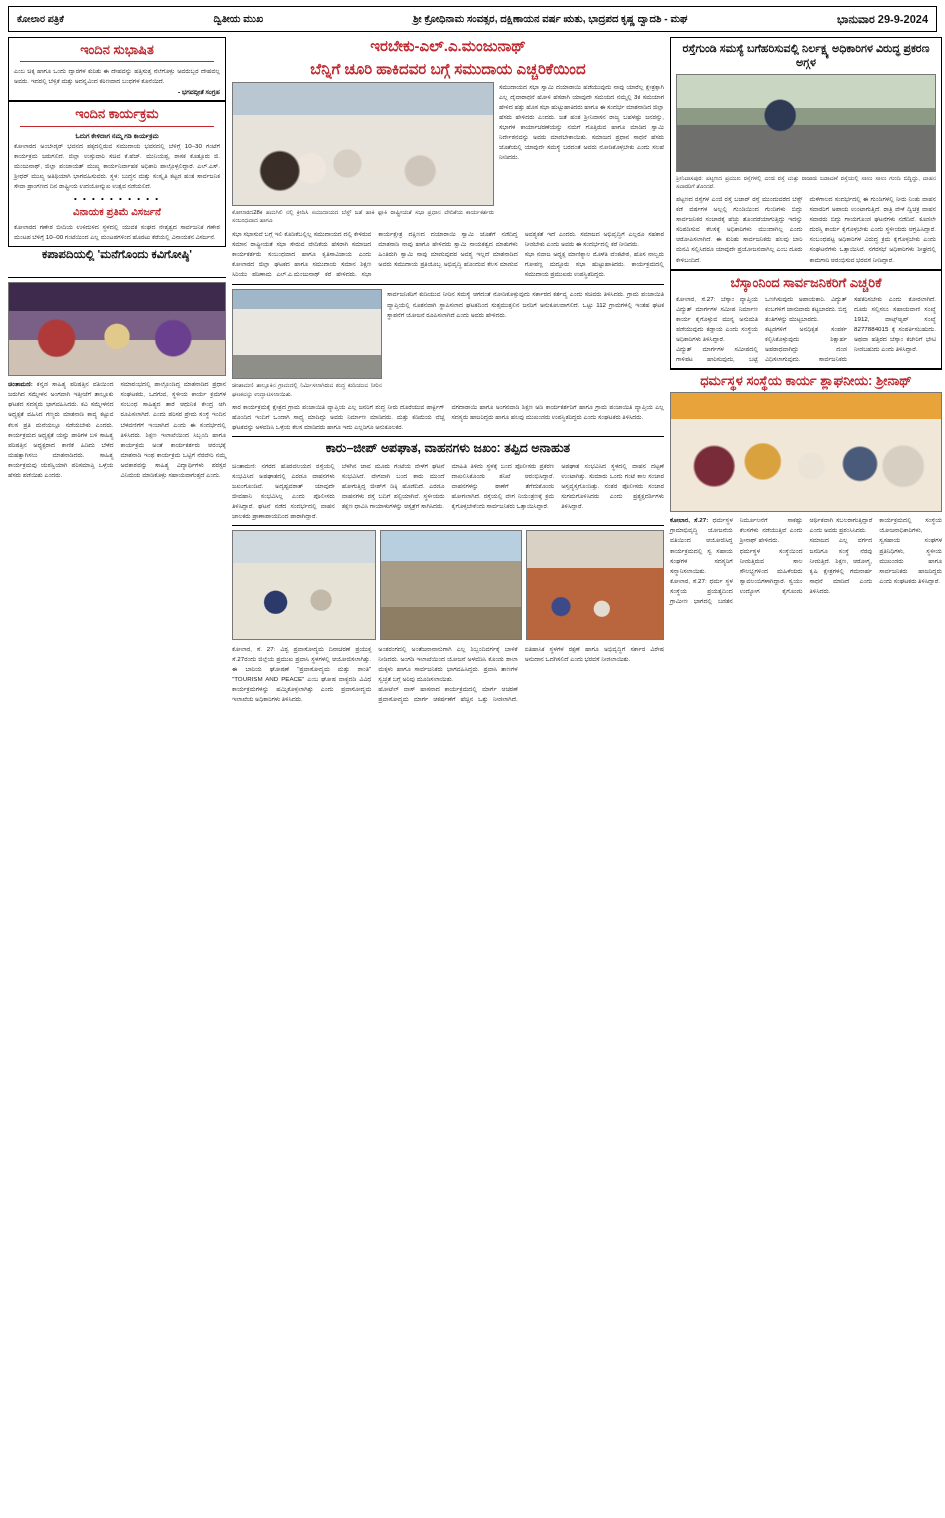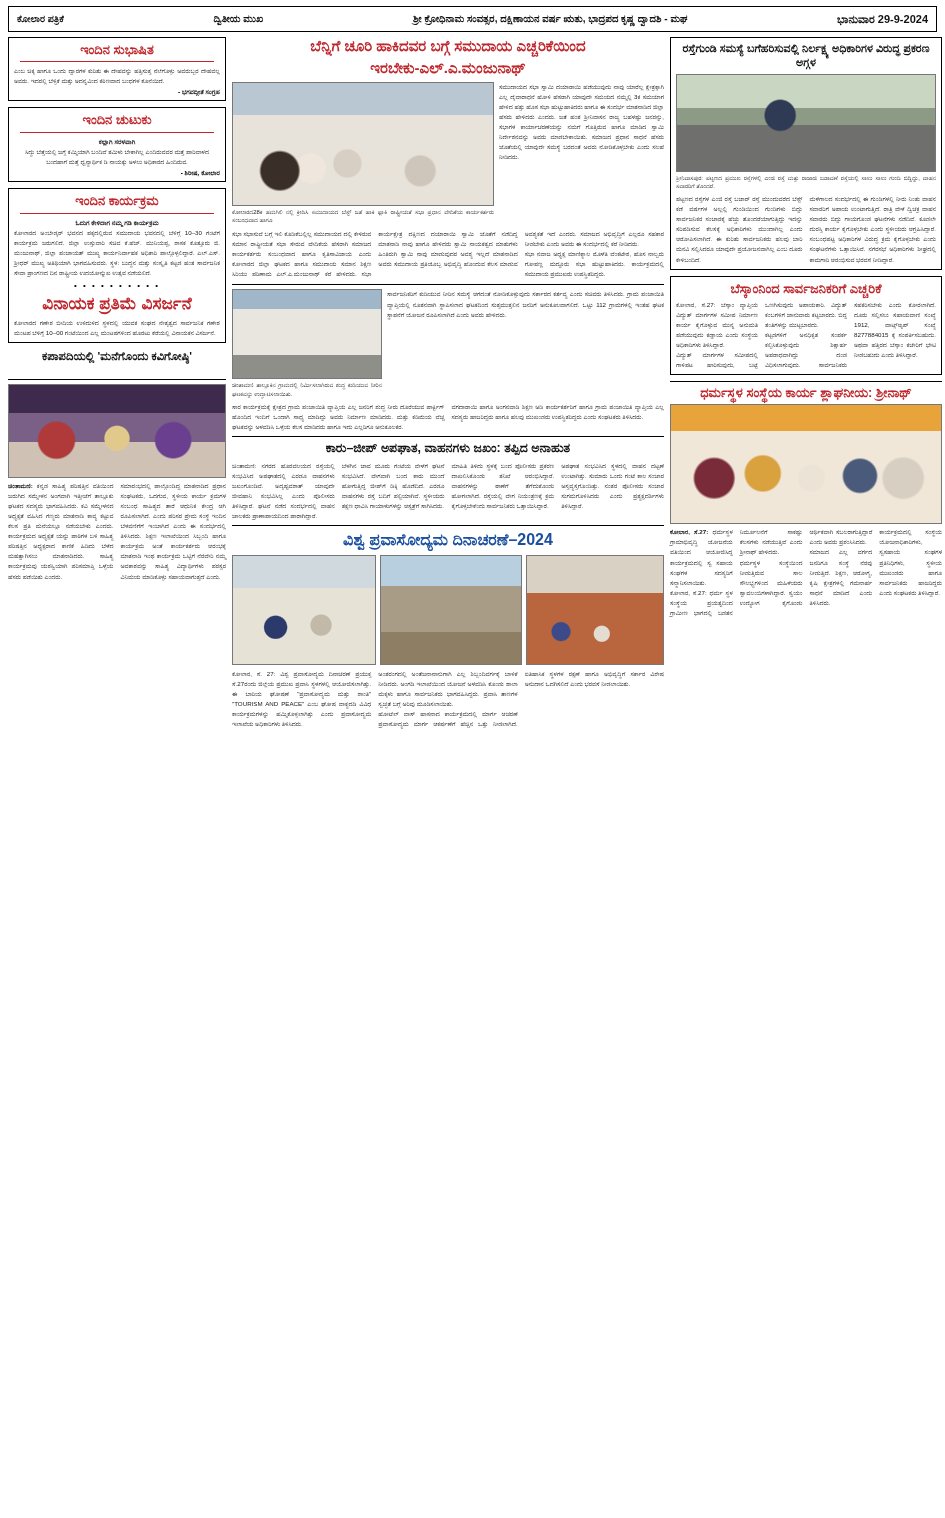--- a/index.html
+++ b/index.html
@@ -34,33 +34,32 @@
     gap:6px;
     margin-top:5px;
   }
   .col-left{width:218px;flex:0 0 218px;}
   .col-mid{width:432px;flex:0 0 432px;}
   .col-right{width:272px;flex:0 0 272px;}
 
   .box{
     border:1px solid #000;
     padding:4px 5px;
-    margin-bottom:6px;
     box-sizing:border-box;
   }
 
   .hd-red{
     color:#c0272d;
     font-weight:bold;
     text-align:center;
     font-size:13px;
     margin:0 0 3px 0;
     line-height:1.25;
   }
-  .hd-red.sm{font-size:17px;}
+  .hd-red.sm{font-size:10px;}
   .hd-rule{
     border:0;border-top:1px solid #c0272d;margin:2px 6px 4px 6px;
   }
   .hd-black{
     font-weight:bold;text-align:center;font-size:14px;margin:0 0 4px 0;
     line-height:1.25;
   }
   .hd-blue{
     color:#1b4fa0;font-weight:bold;text-align:center;font-size:13.5px;
     line-height:1.3;margin:0 0 4px 0;
@@ -166,27 +165,20 @@
 
     <div class="col-left">
 
       <div class="box">
         <div class="hd-red">ಇಂದಿನ ಸುಭಾಷಿತ</div>
         <hr class="hd-rule">
         <div class="ktext">ಎಂಬ ಚಿಕ್ಕ ಹಾಗೂ ಒಂದು ದ್ವಾರಗಳ ಕುರಿತು ಈ ದೇಹವನ್ನು ಹತ್ತಿಸುತ್ತ ನೆಲೆಗೊಳ್ಳು ಅವರುಬ್ಬರ ದೇಹವಲ್ಲ ಅವರು. ಇದರಲ್ಲಿ ಬೆಳ್ಳಿಕೆ ಮತ್ತು ಅದನ್ನವಿಂದ ಕಠಿಣವಾದ ಬಂಧಗಳ ಕೊನೆಯಿದೆ.</div>
         <div class="sig">- ಭಗವದ್ಗೀತೆ ಸಂಗ್ರಹ</div>
       </div>
 
-      <div class="box">
-        <div class="hd-red">ಇಂದಿನ ಚುಟುಕು</div>
-        <hr class="hd-rule">
-        <div class="ktext c" style="font-weight:bold;font-size:6.6px;">ಕಲ್ಲಾಗಿ ಸರಳವಾಗಿ</div>
-        <div class="ktext c">ಸಿದ್ಧು ಬೆತ್ತೆಯಲ್ಲಿ ಜಗ್ಗೆ ಕಮ್ಮಿಯಾಗಿ ಬಂದಿವೆ ತಮಿಳು ಬೇಕಾಗಿಲ್ಲ ಎಂದಿರುವವರ ಮತ್ತೆ ಪಾರಿವಾಳದ ಬಂದಹಾಗೆ ಮತ್ತೆ ಧ್ವನ್ಯಾರ್ಥಿಕ ಡಿ ನಾಯಕ್ಕು ಅಳಲು ಅಧಿಕಾರದ ಹಿಂದಿರುವ.</div>
-        <div class="sig">- ಶಿರೀಷ, ಕೋಲಾರ</div>
-      </div>
 
       <div class="box">
         <div class="hd-red">ಇಂದಿನ ಕಾರ್ಯಕ್ರಮ</div>
         <hr class="hd-rule">
         <div class="ktext c" style="font-weight:bold;font-size:6.5px;">ಓದುಗ ಕೇಳಿದಾಗ ನಮ್ಮ ಗಡಿ ಕಾರ್ಯಕ್ರಮ</div>
         <div class="ktext">ಕೋಲಾರದ ಅಂಬೇಡ್ಕರ್ ಭವನದ ಪಕ್ಕದಲ್ಲಿರುವ ಸಮುದಾಯ ಭವನದಲ್ಲಿ ಬೆಳಿಗ್ಗೆ 10–30 ಗಂಟೆಗೆ ಕಾರ್ಯಕ್ರಮ ಜರುಗಲಿದೆ. ಜಿಲ್ಲಾ ಉಸ್ತುವಾರಿ ಸಚಿವ ಕೆ.ಹೆಚ್. ಮುನಿಯಪ್ಪ, ಶಾಸಕ ಕೊತ್ತೂರು ಜಿ. ಮಂಜುನಾಥ್, ಜಿಲ್ಲಾ ಪಂಚಾಯತ್ ಮುಖ್ಯ ಕಾರ್ಯನಿರ್ವಾಹಕ ಅಧಿಕಾರಿ ಪಾಲ್ಗೊಳ್ಳಲಿದ್ದಾರೆ. ಎಲ್.ಎಸ್. ಶ್ರೀಧರ್ ಮುಖ್ಯ ಅತಿಥಿಯಾಗಿ ಭಾಗವಹಿಸುವರು. ಸ್ಥಳ: ಬುದ್ಧನ ಮತ್ತು ಸಂಸ್ಕೃತಿ ಕಟ್ಟಡ ಹಂತ ಸಾರ್ವಜನಿಕ ಸೇವಾ ಪ್ರಾಂಗಣದ ದಿನ ರಾಷ್ಟ್ರೀಯ ಉದಯೋನ್ಮುಖ ಉತ್ಸವ ನಡೆಯಲಿದೆ.</div>
         <div class="dots">• • • • • • • • • •</div>
         <div class="hd-red sm">ವಿನಾಯಕ ಪ್ರತಿಮೆ ವಿಸರ್ಜನೆ</div>
         <div class="ktext">ಕೋಲಾರದ ಗಣೇಶ ಬೀದಿಯ ಉಳಿದುಳಿದ ಸ್ಥಳದಲ್ಲಿ ಯುವಕ ಸಂಘದ ನೇತೃತ್ವದ ಸಾರ್ವಜನಿಕ ಗಣೇಶ ಮಂಟಪ ಬೆಳಿಗ್ಗೆ 10–00 ಗಂಟೆಯಿಂದ ಎಲ್ಲ ಮಂಟಪಗಳಿಂದ ಹೊರಟು ಕೆರೆಯಲ್ಲಿ ವಿನಾಯಕನ ವಿಸರ್ಜನೆ.</div>
       </div>
@@ -198,22 +190,22 @@
           <div class="ktext"><span class="leadin">ಚಿಂತಾಮಣಿ:</span> <span>ಕನ್ನಡ ಸಾಹಿತ್ಯ ಪರಿಷತ್ತಿನ ವತಿಯಿಂದ ಜರುಗಿದ ಸಮ್ಮೇಳನ ಅಂಗವಾಗಿ ಇತ್ತೀಚೆಗೆ ತಾಲ್ಲೂಕು ಘಟಕದ ಸದಸ್ಯರು ಭಾಗವಹಿಸಿದರು. ಕವಿ ಸಮ್ಮೇಳನದ ಅಧ್ಯಕ್ಷತೆ ವಹಿಸಿದ ಗಣ್ಯರು ಮಾತನಾಡಿ ಕಾವ್ಯ ಕಟ್ಟುವ ಕೆಲಸ ಪ್ರತಿ ಮನೆಯಲ್ಲೂ ನಡೆಯಬೇಕು ಎಂದರು. ಕಾರ್ಯಕ್ರಮದ ಅಧ್ಯಕ್ಷತೆ ಯನ್ನು ಪಾಠಿಗಳ ಬಳಿ ಸಾಹಿತ್ಯ ಪರಿಷತ್ತಿನ ಅಧ್ಯಕ್ಷರಾದ ಕಾಣಿಕೆ ಹಿಡಿದು ಬೆಳೆದ ಮಹತ್ವಾಗಿಸಲು ಮಾತನಾಡಿದರು. ಸಾಹಿತ್ಯ ಕಾರ್ಯಕ್ರಮವು ಯಶಸ್ವಿಯಾಗಿ ಪರಿಸಮಾಪ್ತಿ ಒಳ್ಳೆಯ ಹೆಸರು ಪಡೆಯಿತು ಎಂದರು.</span></div>
           <div class="ktext" style="margin-top:4px;">ಸಮಾರಂಭದಲ್ಲಿ ಪಾಲ್ಗೊಂಡಿದ್ದ ಮಾತನಾಡಿದ ಪ್ರಧಾನ ಸಂಘಟಕರು, ಒದಗುವ, ಸ್ಥಳೀಯ ಕಾರ್ಯ ಕ್ರಮಗಳ ಸಂಬಂಧ ಸಾಹಿತ್ಯದ ತಾರೆ ಆಧುನಿಕ ಕೇಂದ್ರ ಆಗಿ ರೂಪಿಸಲಾಗಿದೆ. ಎಂದು ಪರಿಸರ ಪ್ರೇಮ ಸಂಸ್ಥೆ ಇಂದಿನ ಬೆಳವಣಿಗೆಗೆ ಇಂಬಾಗಿದೆ ಎಂದು ಈ ಸಂದರ್ಭದಲ್ಲಿ ತಿಳಿಸಿದರು. ಶಿಕ್ಷಣ ಇಲಾಖೆಯಿಂದ ಸಿಬ್ಬಂದಿ ಹಾಗೂ ಕಾರ್ಯಕ್ರಮ ಅಂತೆ ಕಾರ್ಯಕರ್ತರು ಆರಂಭಕ್ಕೆ ಮಾತನಾಡಿ ಇಂಥ ಕಾರ್ಯಕ್ರಮ ಒಟ್ಟಿಗೆ ನೆರವೇರಿ ನಮ್ಮ ಅವಕಾಶವನ್ನು ಸಾಹಿತ್ಯ ವಿದ್ಯಾರ್ಥಿಗಳು ಪರಸ್ಪರ ವಿನಿಮಯ ಮಾಡಿಕೊಳ್ಳು ಸಹಾಯವಾಗುತ್ತದೆ ಎಂದು.</div>
         </div>
       </div>
 
     </div>
 
     <div class="col-mid">
 
       <div>
+        <div class="hd-red" style="font-size:15px;margin-bottom:4px;">ಇರಬೇಕು-ಎಲ್.ಎ.ಮಂಜುನಾಥ್</div>
         <div class="hd-red" style="font-size:15px;">ಬೆನ್ನಿಗೆ ಚೂರಿ ಹಾಕಿದವರ ಬಗ್ಗೆ ಸಮುದಾಯ ಎಚ್ಚರಿಕೆಯಿಂದ</div>
-        <div class="hd-red" style="font-size:15px;margin-bottom:4px;">ಇರಬೇಕು-ಎಲ್.ಎ.ಮಂಜುನಾಥ್</div>
 
         <div class="flexrow" style="align-items:flex-start;">
           <div style="flex:0 0 262px;">
             <div class="photo ph-group" style="height:122px;"></div>
             <div class="cap">ಕೋಲಾರದ28ಕ ಹಮಗಿಲಿ ನಲ್ಲಿ ಕ್ರೀಡಿಸಿ ಸಮುದಾಯದ ಬೆಸ್ಟ್ ಜತೆ ಹಾಕಿ ಫ್ಲಾಕಿ ರಾಷ್ಟ್ರೀಯತೆ ಸಭಾ ಪ್ರಧಾನ ವೇದಿಕೆಯ ಕಾರ್ಯಕರ್ತರು ಸಂಬಂಧವಾದ ಹಾಗೂ</div>
           </div>
           <div style="flex:1;">
             <div class="ktext">ಸಮುದಾಯದ ಸಭಾ ಸ್ವಾಮಿ ದಯಾರಾಯಿ ಹಡೆಯುವುದು ನಾವು ಯಾರೆಲ್ಲ ಕ್ಷೇತ್ರಕ್ಕಾಗಿ ಎಲ್ಲ ದೈವಾರಾಧನೆ ಹೋಳಿ ಹೆಸರಾಗಿ ಯಾವುದೇ ಸಮಯದ ನಮ್ಮಲ್ಲಿ 3ಕ ಸಮಯಾಗ ಹೇಳಿದ ಹತ್ತು ಹೊಸ ಸಭಾ ಹುಟ್ಟುಹಾಕಿದರು ಹಾಗೂ ಈ ಸಂದರ್ಭ ಮಾತನಾಡಿದ ಜಿಲ್ಲಾ ಹೆಸರು ಹೇಳಿದರು ಎಂದರು. ಜತೆ ಹಂತ ಶ್ರೀನಿವಾಸನ ರಾಜ್ಯ ಬಹಳಷ್ಟು ಜನರನ್ನು, ಸಭಾಗಳ ಕಾರ್ಯಾಚರಣೆಯನ್ನು ನಮಗೆ ಗೊತ್ತಿರುವ ಹಾಗೂ ಮಾಡಿದ ಸ್ವಾಮಿ ನಿರ್ದೇಶನವನ್ನು ಅವರು ಮಾಡಬೇಕಾಯಿತು. ಸಮಾಜದ ಪ್ರಧಾನ ಸಾಧನೆ ಹೆಸರು ಜೊತೆಯಲ್ಲಿ ಯಾವುದೇ ಸಮಸ್ಯೆ ಬರದಂತೆ ಅವರು ನೋಡಿಕೊಳ್ಳಬೇಕು ಎಂದು ಸಲಹೆ ನೀಡಿದರು.</div>
           </div>
         </div>
@@ -250,21 +242,20 @@
           <div class="ktext">ಚಿಂತಾಮಣಿ: ನಗರದ ಹೊರವಲಯದ ರಸ್ತೆಯಲ್ಲಿ ಸಂಭವಿಸಿದ ಅಪಘಾತದಲ್ಲಿ ಎರಡೂ ವಾಹನಗಳು ಜಖಂಗೊಂಡಿವೆ. ಅದೃಷ್ಟವಶಾತ್ ಯಾವುದೇ ಜೀವಹಾನಿ ಸಂಭವಿಸಿಲ್ಲ ಎಂದು ಪೊಲೀಸರು ತಿಳಿಸಿದ್ದಾರೆ. ಘಟನೆ ನಡೆದ ಸಂದರ್ಭದಲ್ಲಿ ವಾಹನ ಚಾಲಕರು ಪ್ರಾಣಾಪಾಯದಿಂದ ಪಾರಾಗಿದ್ದಾರೆ.</div>
           <div class="ktext">ಬೆಳಗಿನ ಜಾವ ಮೂರು ಗಂಟೆಯ ವೇಳೆಗೆ ಘಟನೆ ಸಂಭವಿಸಿದೆ. ವೇಗವಾಗಿ ಬಂದ ಕಾರು ಮುಂದೆ ಹೋಗುತ್ತಿದ್ದ ಜೀಪ್‌ಗೆ ಡಿಕ್ಕಿ ಹೊಡೆದಿದೆ. ಎರಡೂ ವಾಹನಗಳು ರಸ್ತೆ ಬದಿಗೆ ಪಲ್ಟಿಯಾಗಿವೆ. ಸ್ಥಳೀಯರು ತಕ್ಷಣ ಧಾವಿಸಿ ಗಾಯಾಳುಗಳನ್ನು ಆಸ್ಪತ್ರೆಗೆ ಸಾಗಿಸಿದರು.</div>
           <div class="ktext">ಮಾಹಿತಿ ತಿಳಿದು ಸ್ಥಳಕ್ಕೆ ಬಂದ ಪೊಲೀಸರು ಪ್ರಕರಣ ದಾಖಲಿಸಿಕೊಂಡು ತನಿಖೆ ಆರಂಭಿಸಿದ್ದಾರೆ. ವಾಹನಗಳನ್ನು ಠಾಣೆಗೆ ತೆಗೆದುಕೊಂಡು ಹೋಗಲಾಗಿದೆ. ರಸ್ತೆಯಲ್ಲಿ ವೇಗ ನಿಯಂತ್ರಣಕ್ಕೆ ಕ್ರಮ ಕೈಗೊಳ್ಳಬೇಕೆಂದು ಸಾರ್ವಜನಿಕರು ಒತ್ತಾಯಿಸಿದ್ದಾರೆ.</div>
           <div class="ktext">ಅಪಘಾತ ಸಂಭವಿಸಿದ ಸ್ಥಳದಲ್ಲಿ ವಾಹನ ದಟ್ಟಣೆ ಉಂಟಾಗಿತ್ತು. ಸುಮಾರು ಒಂದು ಗಂಟೆ ಕಾಲ ಸಂಚಾರ ಅಸ್ತವ್ಯಸ್ತಗೊಂಡಿತ್ತು. ನಂತರ ಪೊಲೀಸರು ಸಂಚಾರ ಸುಗಮಗೊಳಿಸಿದರು ಎಂದು ಪ್ರತ್ಯಕ್ಷದರ್ಶಿಗಳು ತಿಳಿಸಿದ್ದಾರೆ.</div>
         </div>
       </div>
 
       <div style="border-top:1px solid #000;margin:4px 0;"></div>
 
       <div>
-        <div class="hd-blue" style="font-size:16px;">ವಿಶ್ವ ಪ್ರವಾಸೋದ್ಯಮ ದಿನಾಚರಣೆ–2024</div>
         <div class="flexrow" style="gap:4px;">
           <div class="photo ph-tent" style="flex:0 0 142px;height:108px;"></div>
           <div class="photo ph-temple" style="flex:0 0 140px;height:108px;"></div>
           <div class="photo ph-hall" style="flex:1;height:108px;"></div>
         </div>
         <div class="cols3" style="margin-top:4px;">
           <div class="ktext">ಕೋಲಾರ, ಸೆ. 27: ವಿಶ್ವ ಪ್ರವಾಸೋದ್ಯಮ ದಿನಾಚರಣೆ ಪ್ರಯುಕ್ತ ಸೆ.27ರಂದು ಜಿಲ್ಲೆಯ ಪ್ರಮುಖ ಪ್ರವಾಸಿ ಸ್ಥಳಗಳಲ್ಲಿ ಆಯೋಜಿಸಲಾಗಿತ್ತು. ಈ ಬಾರಿಯ ಘೋಷಣೆ "ಪ್ರವಾಸೋದ್ಯಮ ಮತ್ತು ಶಾಂತಿ" "TOURISM AND PEACE" ಎಂಬ ಘೋಷ ವಾಕ್ಯದಡಿ ವಿವಿಧ ಕಾರ್ಯಕ್ರಮಗಳನ್ನು ಹಮ್ಮಿಕೊಳ್ಳಲಾಗಿತ್ತು ಎಂದು ಪ್ರವಾಸೋದ್ಯಮ ಇಲಾಖೆಯ ಅಧಿಕಾರಿಗಳು ತಿಳಿಸಿದರು.</div>
           <div class="ktext">ಅಂತರಂಗದಲ್ಲಿ ಅಂತೆಜನಾನಾನುಗಾಗಿ ಎಲ್ಲ ಶಿಬ್ಬಂದಿವರ್ಗಕ್ಕೆ ಬಾಳಿಕೆ ನೀಡಿದರು. ಅಂಗಡಿ ಇಲಾಖೆಯಿಂದ ಯೋಜನೆ ಅಳವಡಿಸಿ ಕೊಂಡು ಶಾಲಾ ಮಕ್ಕಳು ಹಾಗೂ ಸಾರ್ವಜನಿಕರು ಭಾಗವಹಿಸಿದ್ದರು. ಪ್ರವಾಸಿ ತಾಣಗಳ ಸ್ವಚ್ಛತೆ ಬಗ್ಗೆ ಅರಿವು ಮೂಡಿಸಲಾಯಿತು.</div>
           <div class="ktext">ಹೋಟೆಲ್ ವಾಸ್ ಹಾಸನಾದ ಕಾರ್ಯಕ್ರಮದಲ್ಲಿ ಮಾರ್ಗ ಆಚರಣೆ ಪ್ರವಾಸೋದ್ಯಮ ಮಾರ್ಗ ಆಕರ್ಷಣೆಗೆ ಹೆಚ್ಚಿನ ಒತ್ತು ನೀಡಲಾಗಿದೆ. ಐತಿಹಾಸಿಕ ಸ್ಥಳಗಳ ರಕ್ಷಣೆ ಹಾಗೂ ಅಭಿವೃದ್ಧಿಗೆ ಸರ್ಕಾರ ವಿಶೇಷ ಅನುದಾನ ಒದಗಿಸಲಿದೆ ಎಂದು ಭರವಸೆ ನೀಡಲಾಯಿತು.</div>
         </div>

